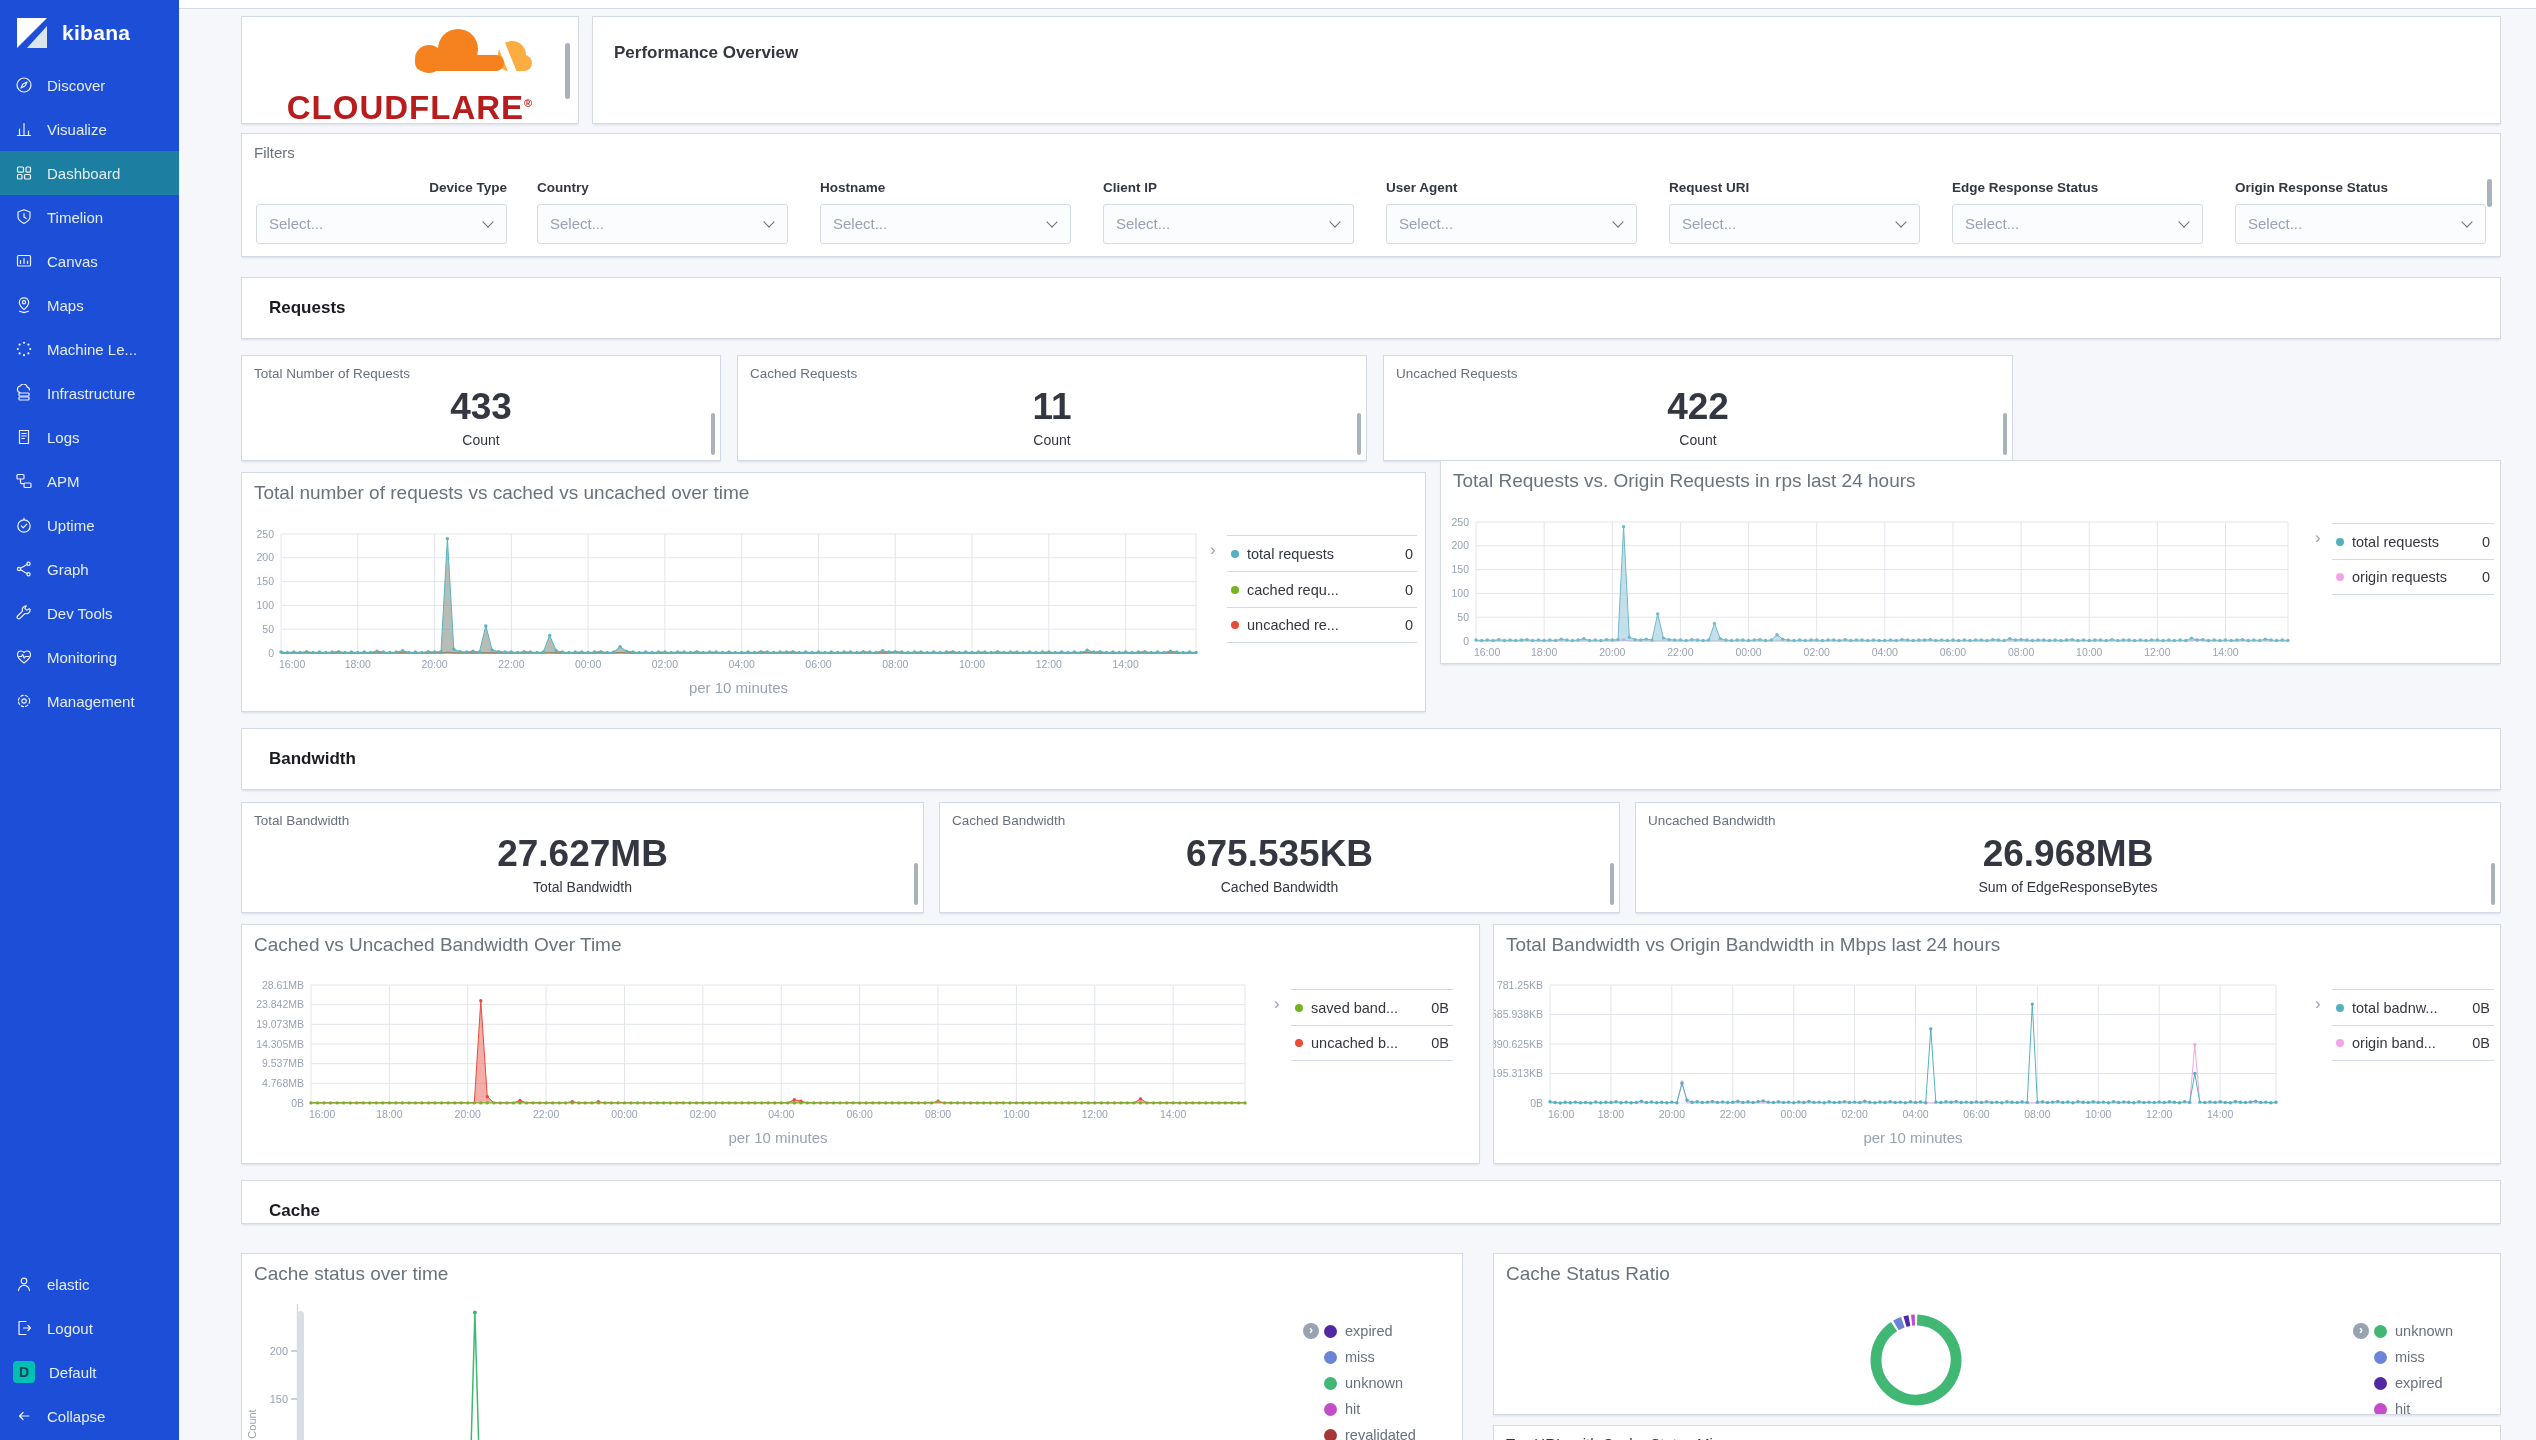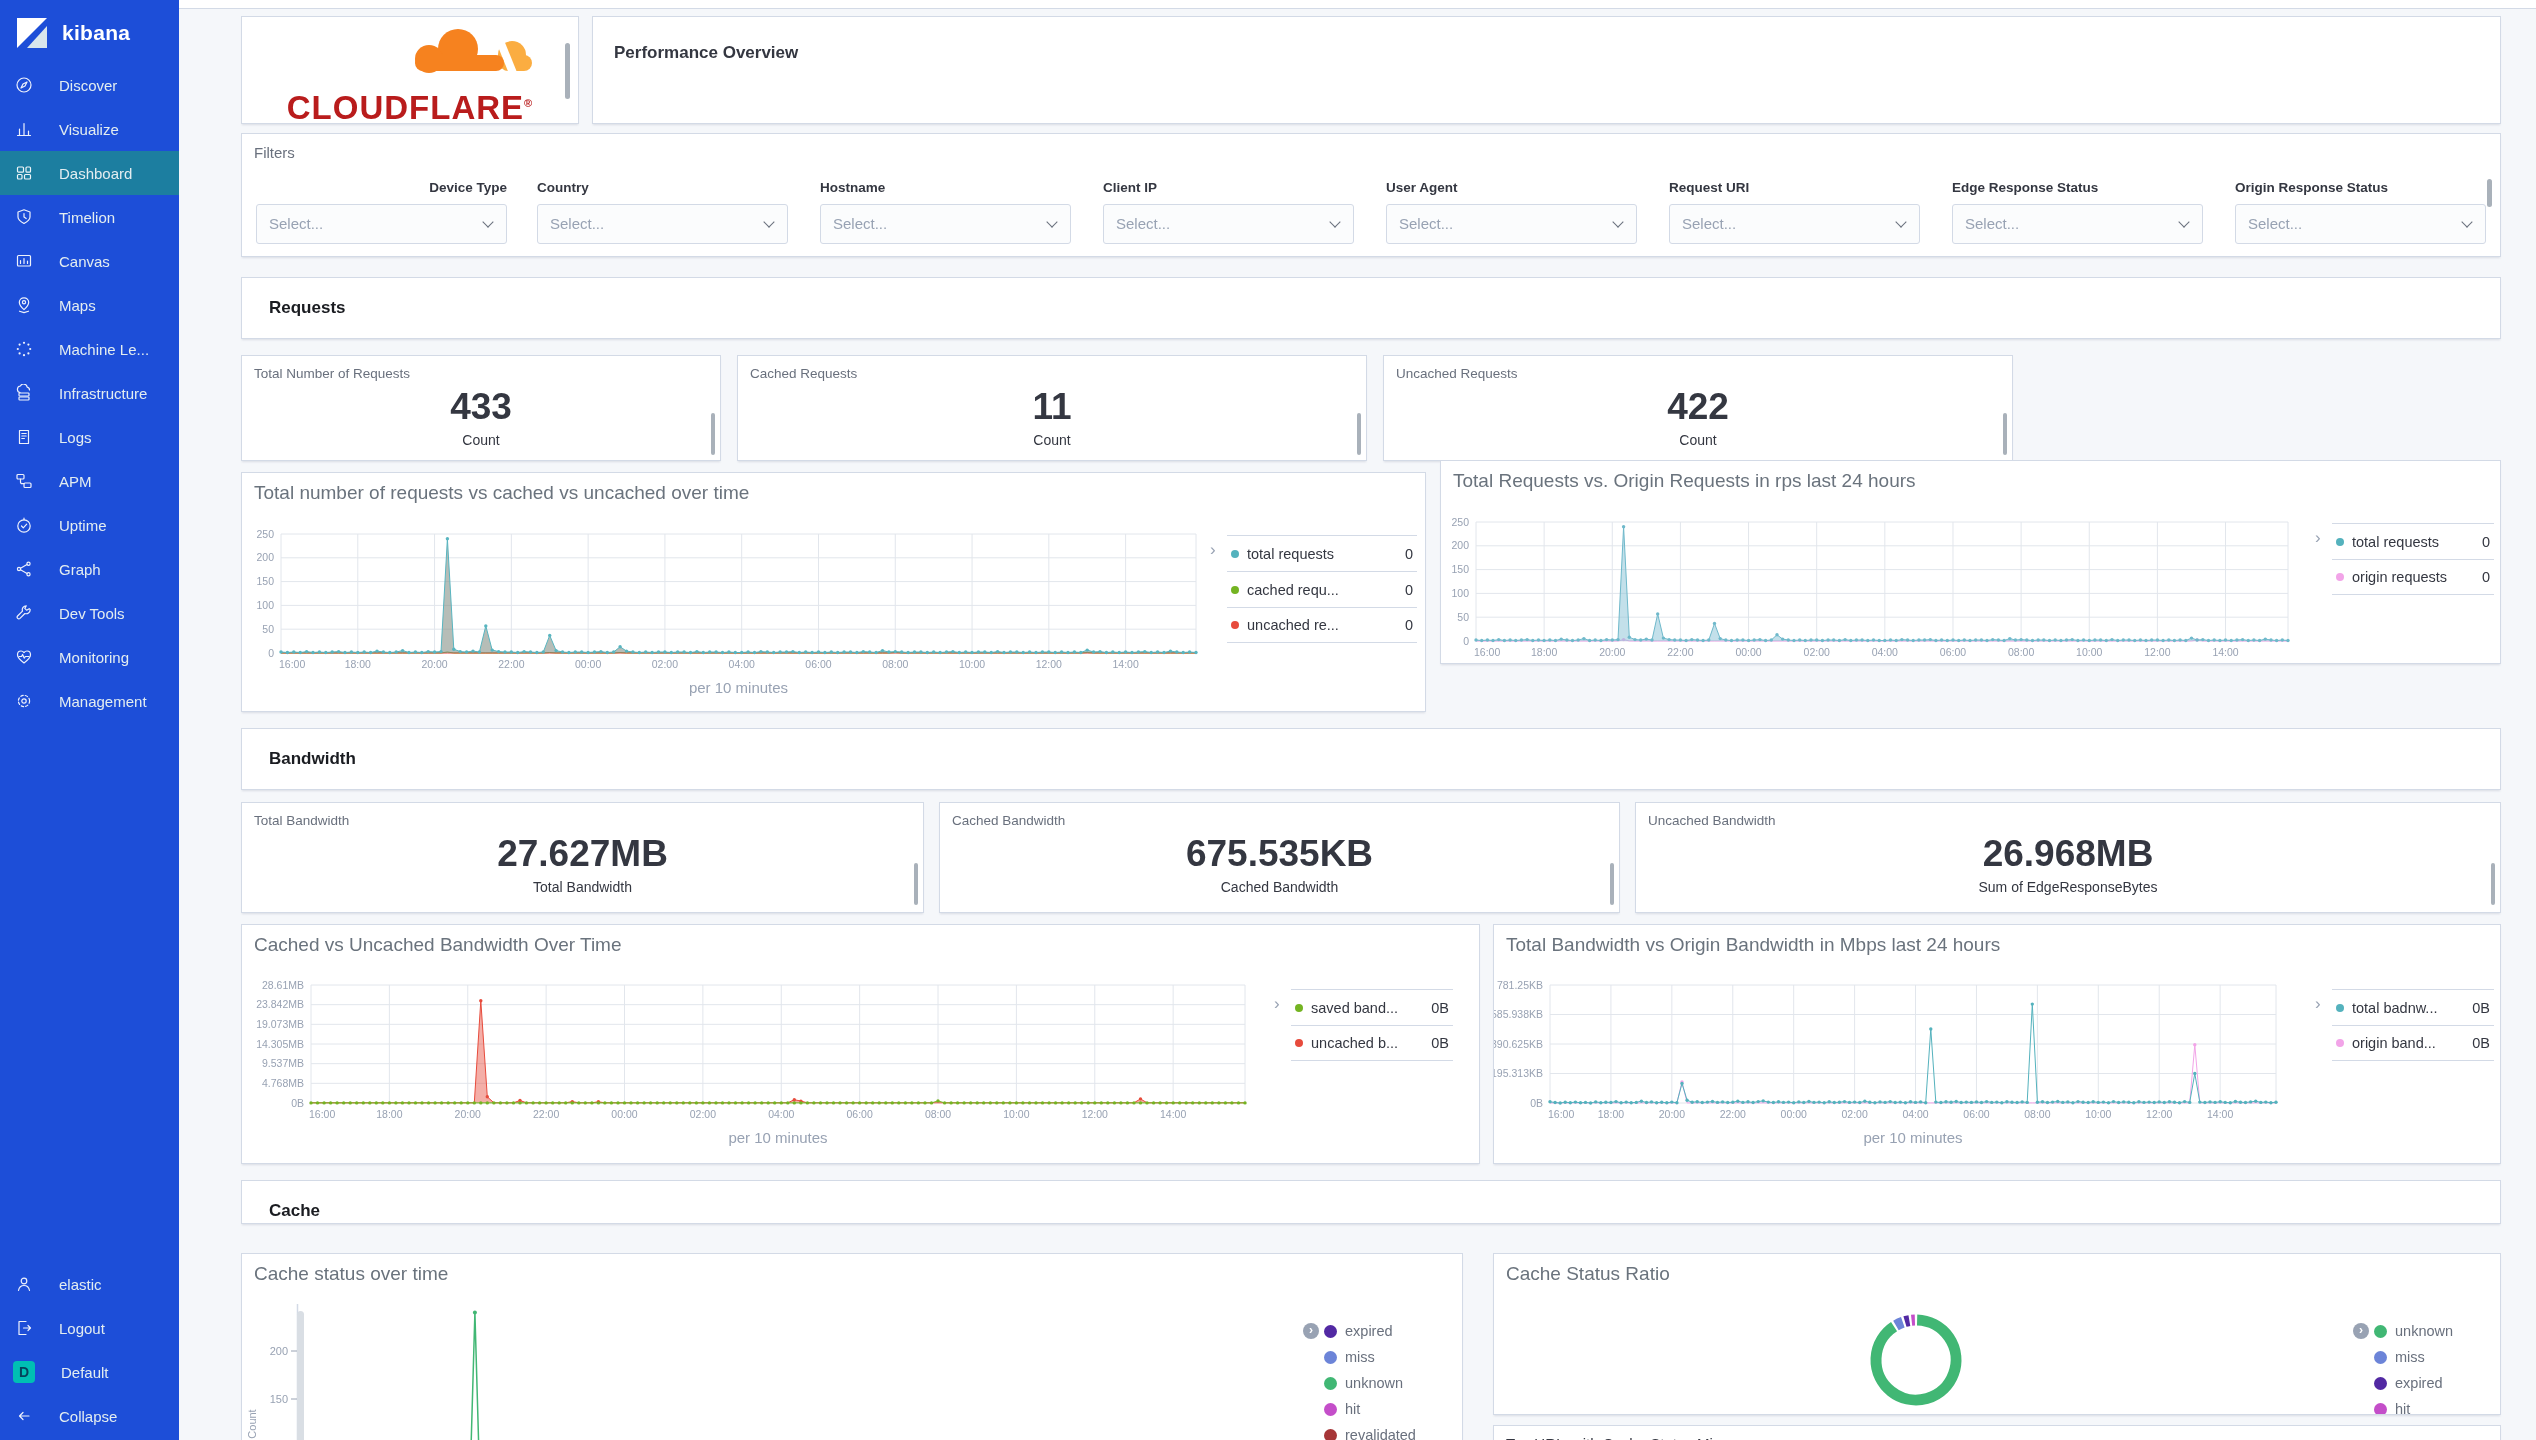--- a/index.html
+++ b/index.html
@@ -6,21 +6,21 @@
   html,body { width:2536px; height:1440px; overflow:hidden; position:relative;
     font-family:"Liberation Sans", sans-serif; background:#f5f7fa; }
 
   
   #sidebar { position:absolute; left:0; top:0; width:179px; height:1440px; background:#1d4ed8; z-index:5; }
   .brand { display:flex; align-items:center; gap:12px; padding:15px 14px 12px 14px; }
   .brand-text { color:#fff; font-size:21px; font-weight:600; letter-spacing:.3px; }
   .side-item { display:flex; align-items:center; height:44px; padding-left:15px; gap:14px;
     color:#e3edf0; font-size:15px; cursor:pointer; white-space:nowrap; overflow:hidden; }
   .side-item.active { background:#1C7EA0; }
-  .side-label { overflow:hidden; text-overflow:ellipsis;margin-left:12px; }
+  .side-label { overflow:hidden; text-overflow:ellipsis; }
   .nicon { width:18px; height:18px; stroke:#fff; stroke-width:1.2; fill:none;
     stroke-linecap:round; stroke-linejoin:round; opacity:.92; flex:0 0 18px; }
   .nicon.fillicon { fill:#fff; stroke:none; }
   #side-footer { position:absolute; left:0; bottom:2px; width:161px; }
   .space-badge { width:22px; height:22px; border-radius:4px; background:#00BFB3; color:#06425C;
     font-weight:bold; font-size:14px; text-align:center; line-height:22px; flex:0 0 22px; margin-left:-2px; }
 
   
   #topstrip { position:absolute; left:179px; top:0; width:2357px; height:9px;
     background:#fff; border-bottom:1px solid #d3dae6; }

